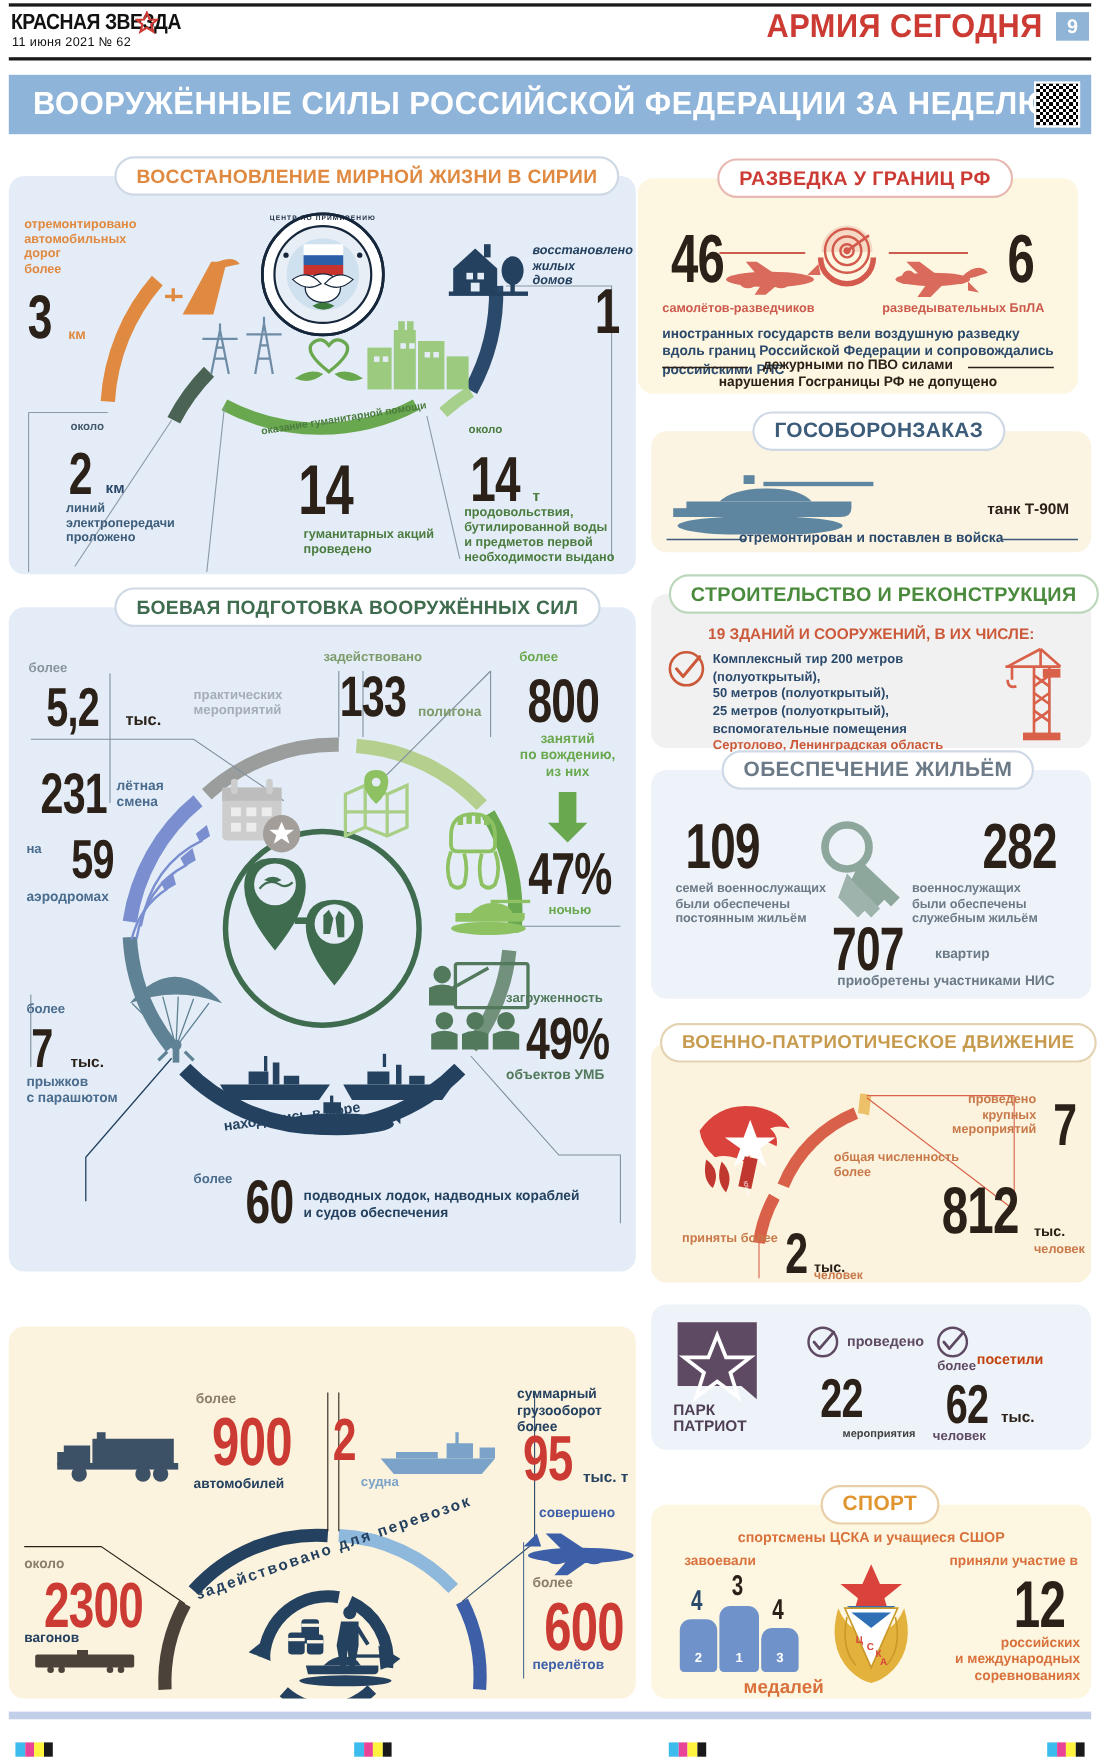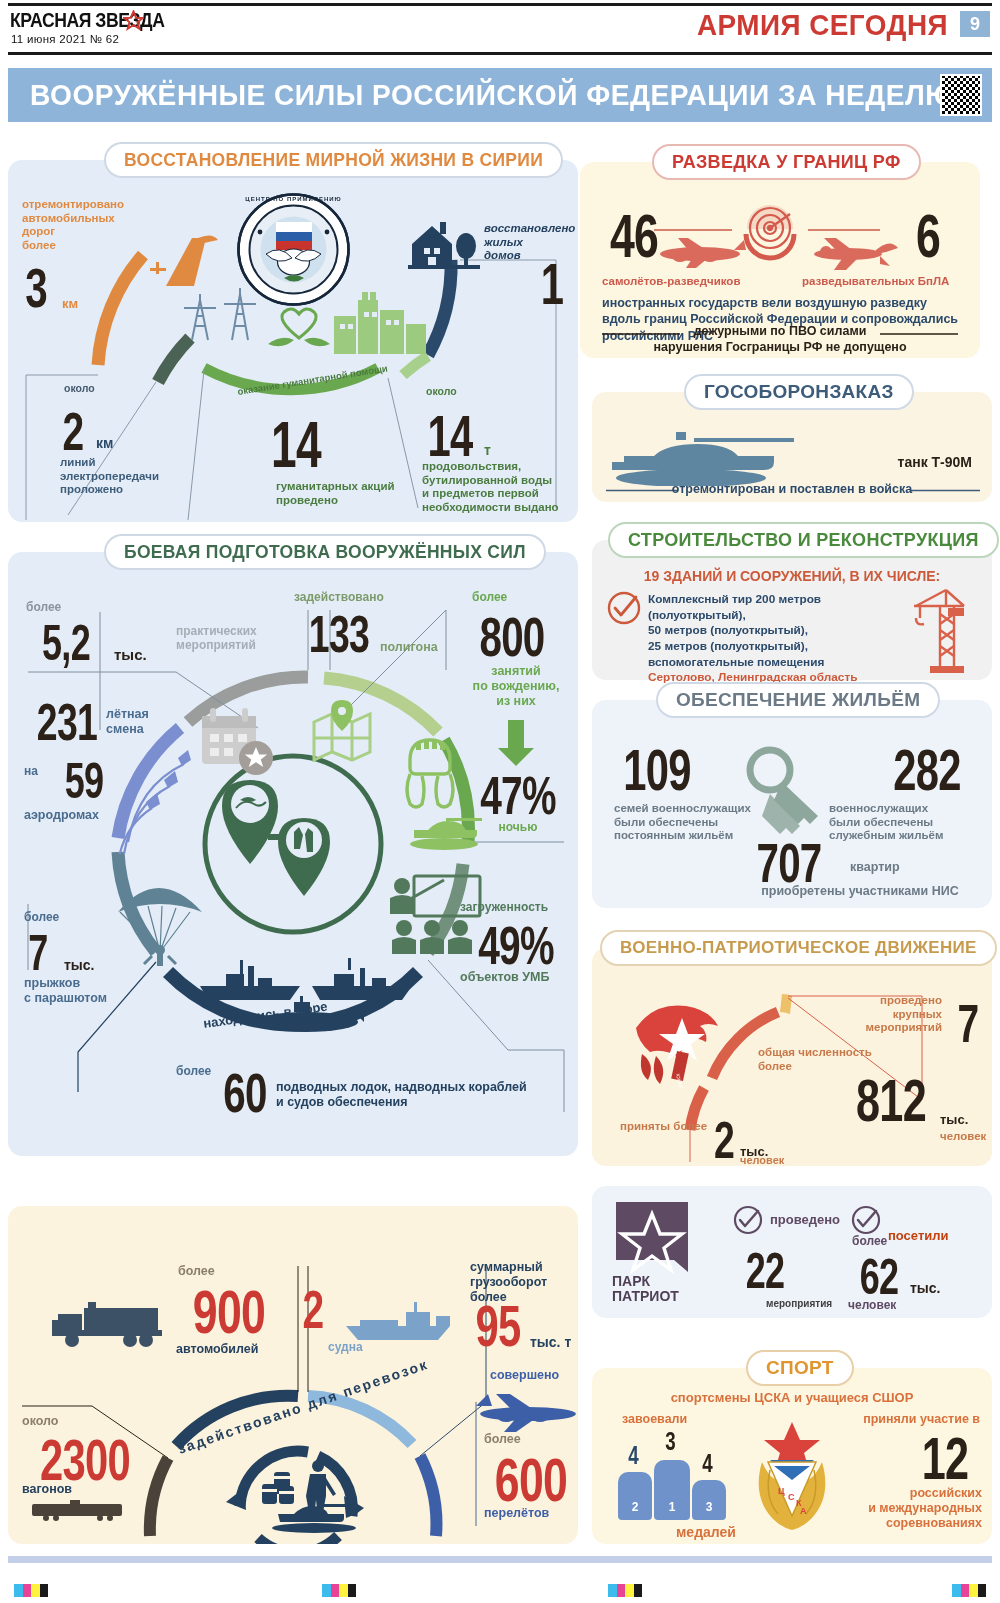--- a/index.html
+++ b/index.html
@@ -469,21 +469,21 @@
       <div class="abs" style="left:36px; top:2px; width:36px; height:60px; background:#6e92c9; border-radius:10px 10px 4px 4px;">
         <div class="abs" style="left:0; top:40px; width:36px; text-align:center; color:#fff; font-size:12px; font-weight:bold;">1</div>
       </div>
       <div class="abs" style="left:74px; top:22px; width:34px; height:40px; background:#6e92c9; border-radius:10px 10px 4px 4px;">
         <div class="abs" style="left:0; top:20px; width:34px; text-align:center; color:#fff; font-size:12px; font-weight:bold;">3</div>
       </div>
     </div>
     <div class="abs bignum" style="left:24px; top:72px; font-size:26px; color:#2b4a6b; width:34px; text-align:center;">4</div>
     <div class="abs bignum" style="left:60px; top:58px; font-size:26px; color:#2b2118; width:36px; text-align:center;">3</div>
     <div class="abs bignum" style="left:98px; top:80px; font-size:26px; color:#2b2118; width:34px; text-align:center;">4</div>
-    <div class="abs lbl" style="left:84px; top:156px; color:#d9713c; font-size:14px;">медалей</div>
+    <div class="abs lbl" style="left:84px; top:156px; color:#d9713c; font-size:17px;">медалей</div>
 
     <svg class="abs" style="left:152px; top:48px;" width="96" height="116">
       <path d="M18 46 q-10 34 10 56 q10 10 20 12 q10 -2 20 -12 q20 -22 10 -56 q-6 14 -14 18 q-6 -12 -16 -16 q-10 4 -16 16 q-8 -4 -14 -18z" fill="#e3b23c"></path>
       <path d="M26 54 q-6 28 8 44 M70 54 q6 28 -8 44" stroke="#c99a28" stroke-width="1.5" fill="none"></path>
       <path d="M48 6 l8 18 h20 l-16 13 l6 20 l-18 -12 l-18 12 l6 -20 l-16 -13 h20z" fill="#d9433c"></path>
       <path d="M26 44 h44 l-22 18 z" fill="#2f6fb5"></path>
       <path d="M24 46 h48 l-24 54 z" fill="#ffffff" stroke="#c99a28" stroke-width="1.5"></path>
       <path d="M30 50 h36 l-18 14 z" fill="#2f6fb5"></path>
       <text x="34" y="78" font-size="9" font-weight="bold" fill="#d9433c">Ц</text>
       <text x="44" y="84" font-size="9" font-weight="bold" fill="#d9433c">С</text>

